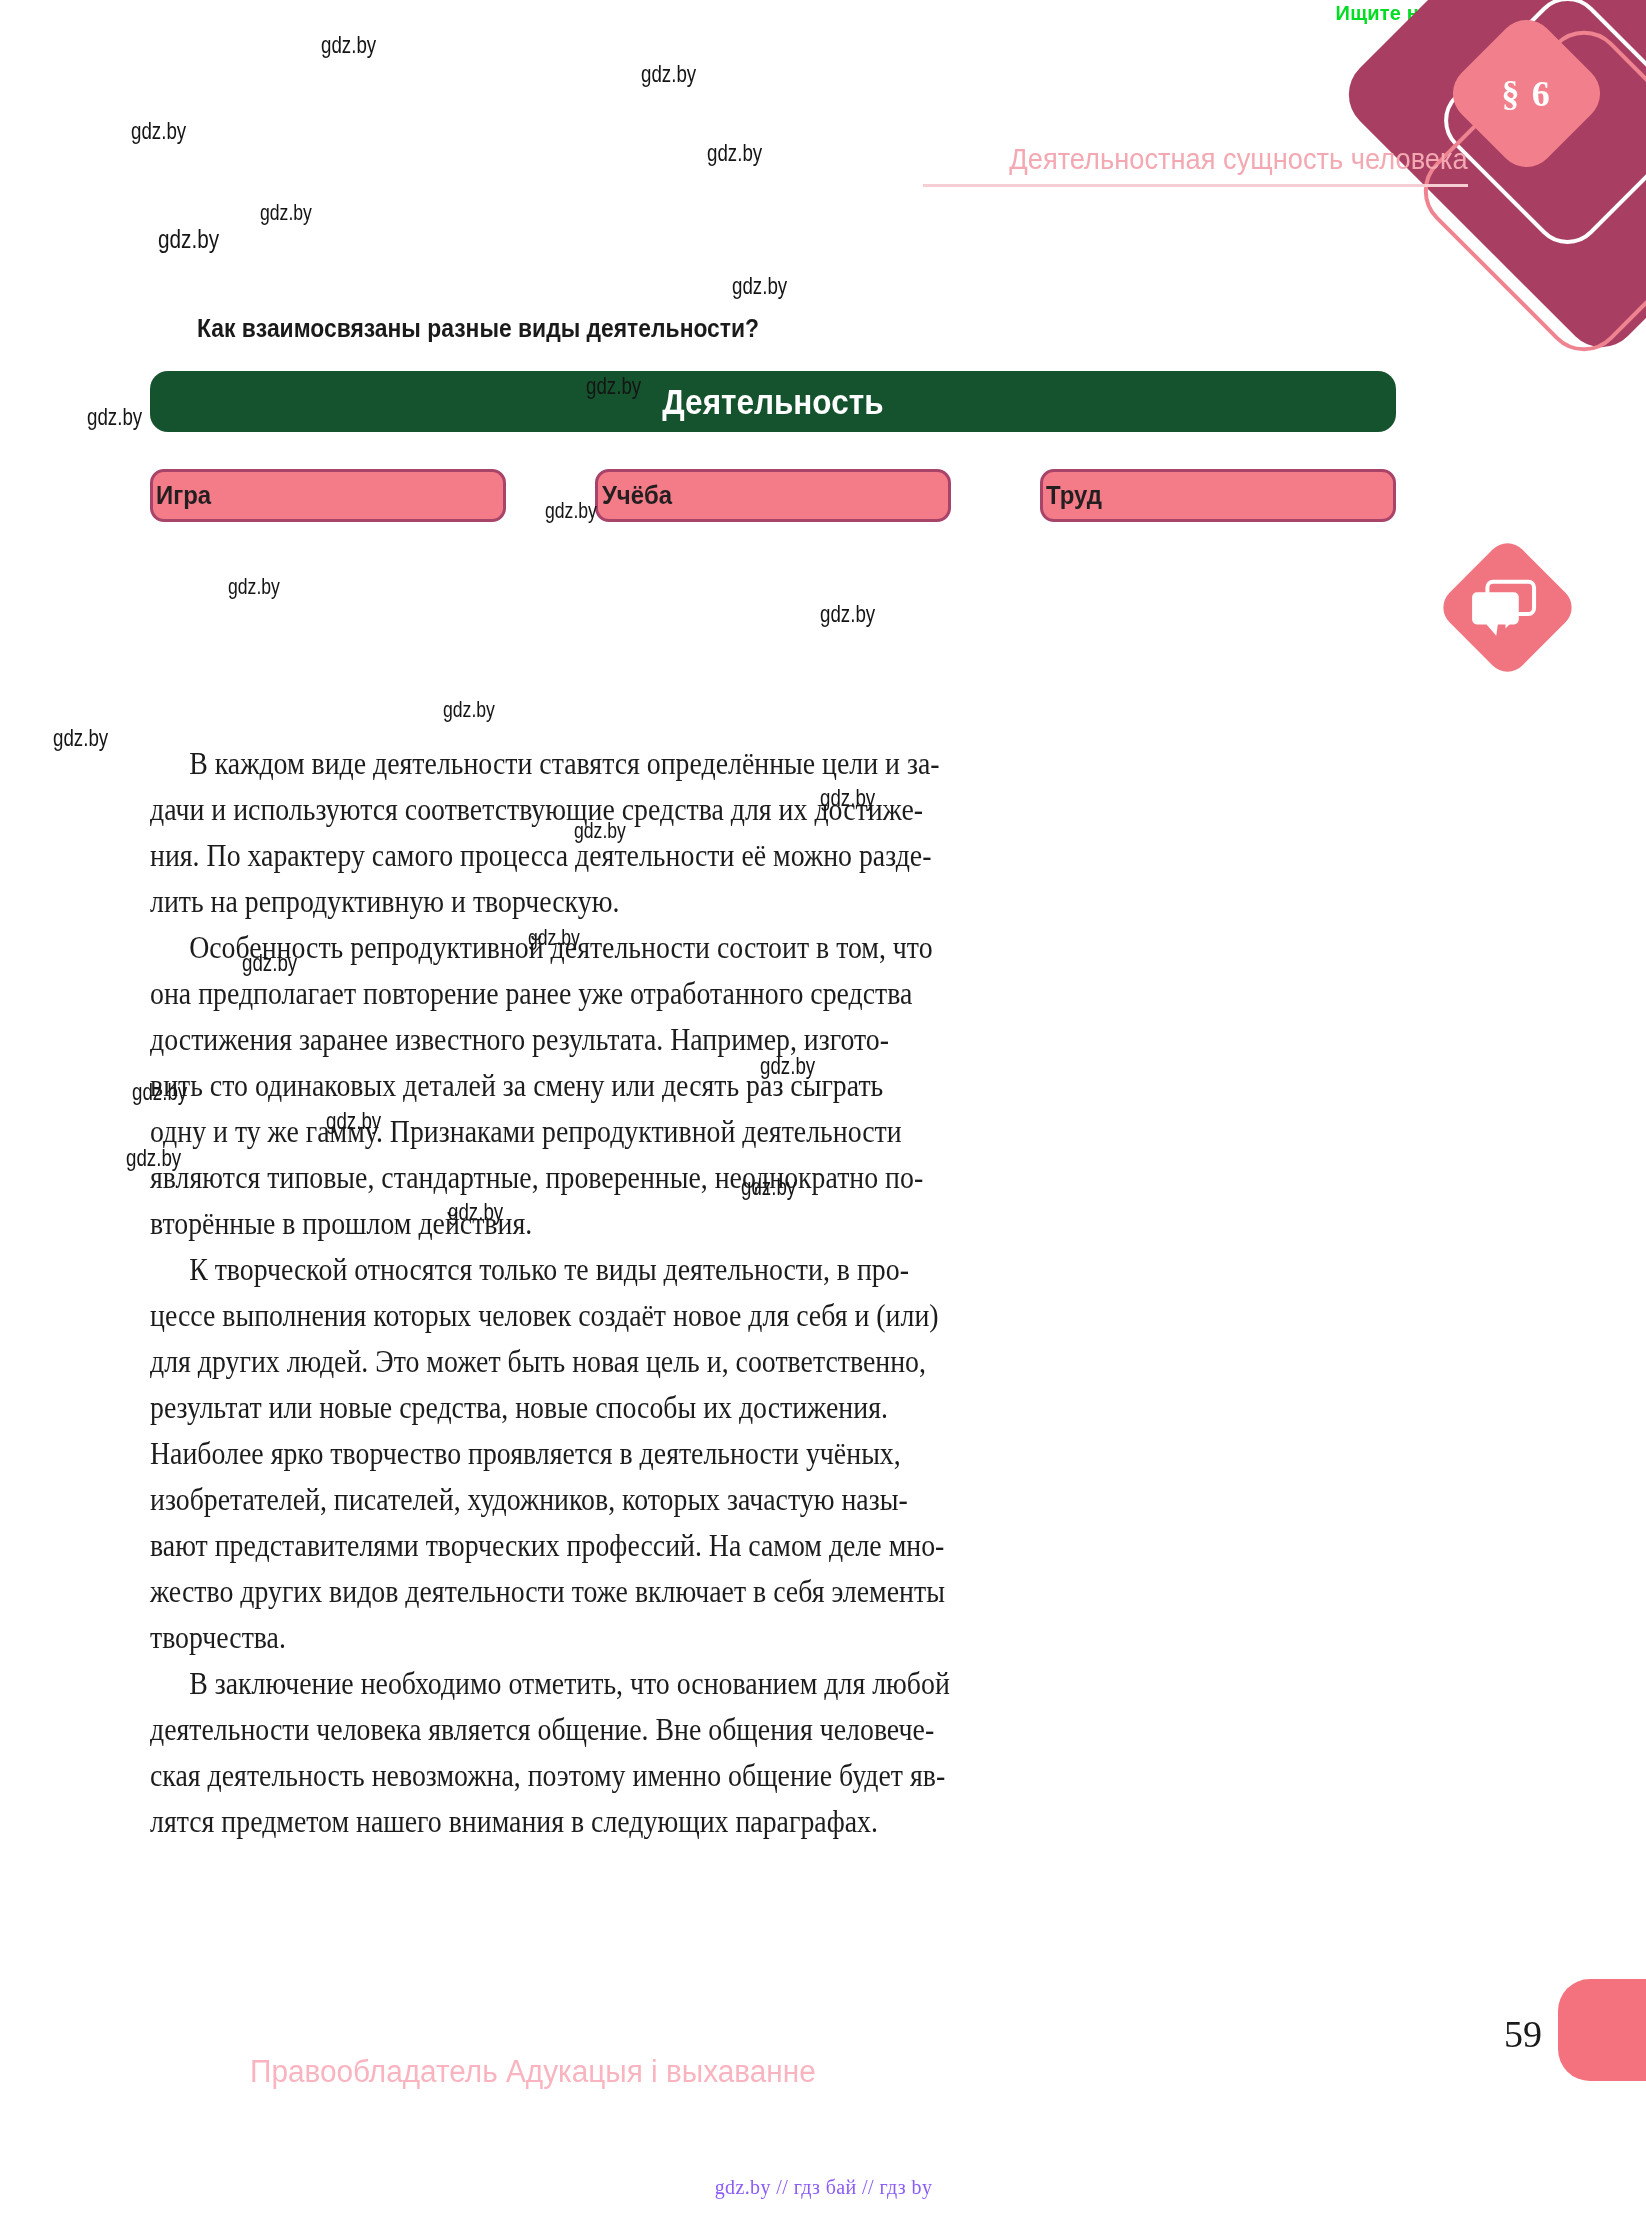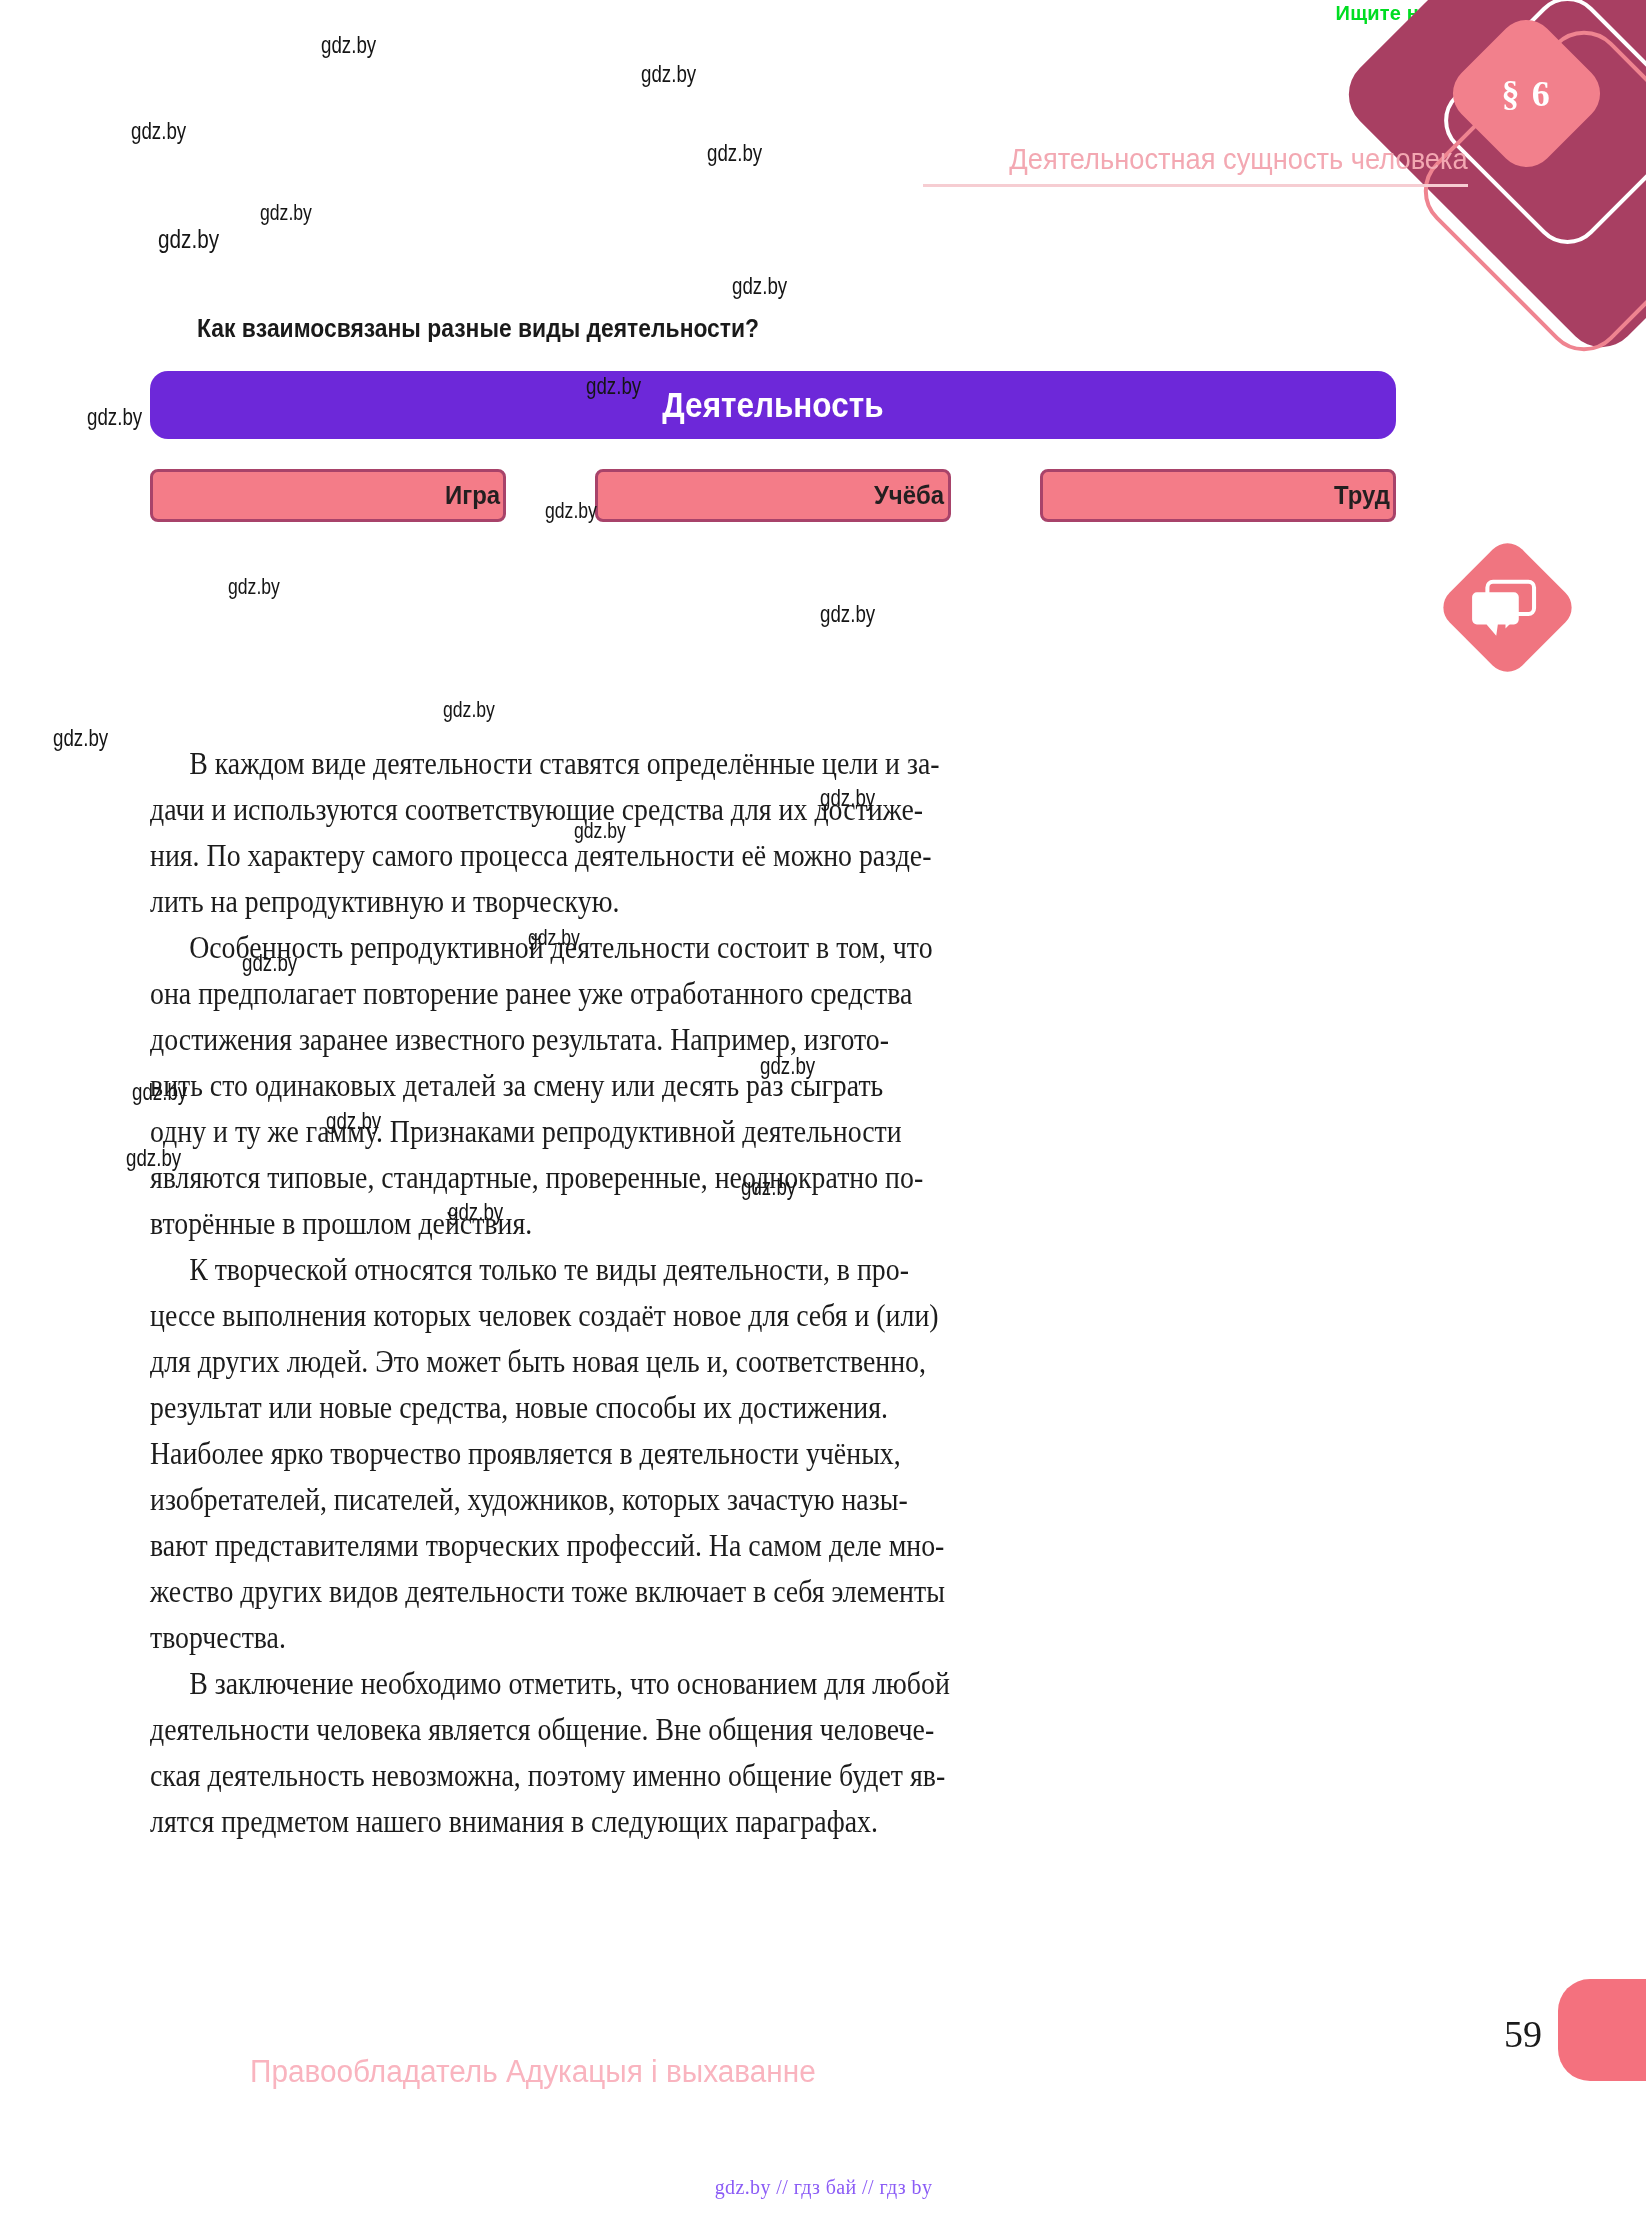--- a/index.html
+++ b/index.html
@@ -137,22 +137,22 @@
     transform-origin: left center;
     white-space: nowrap;
   }
 
   
   .diagram-root {
     position: absolute;
     left: 150px;
     top: 371px;
     width: 1246px;
-    height: 68px;
-    background: #6d28d9;
+    height: 61px;
+    background: #14532d;
     border-radius: 18px;
     display: flex;
     align-items: center;
     justify-content: center;
   }
   .diagram-root-label {
     color: #ffffff;
     font-family: "Liberation Sans", sans-serif;
     font-size: 35px;
     font-weight: 700;
@@ -164,24 +164,24 @@
     top: 469px;
     width: 1246px;
     height: 55px;
   }
   .diagram-node {
     position: absolute;
     top: 0;
     height: 53px;
     background: #f47c88;
     border: 3.2px solid #a8436a;
-    border-radius: 8px;
+    border-radius: 14px;
     display: flex;
     align-items: center;
-    justify-content: flex-end;
+    justify-content: flex-start;
     box-sizing: border-box;
   }
   .diagram-node-label {
     color: #231f20;
     font-family: "Liberation Sans", sans-serif;
     font-size: 26.6px;
     font-weight: 700;
     transform: scaleX(0.9);
   }
   .node-0 { left: 0px;   width: 356px; }

